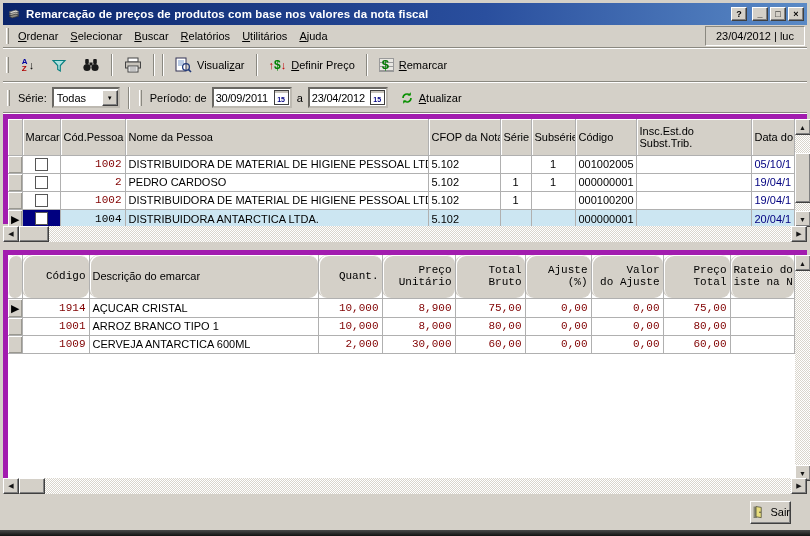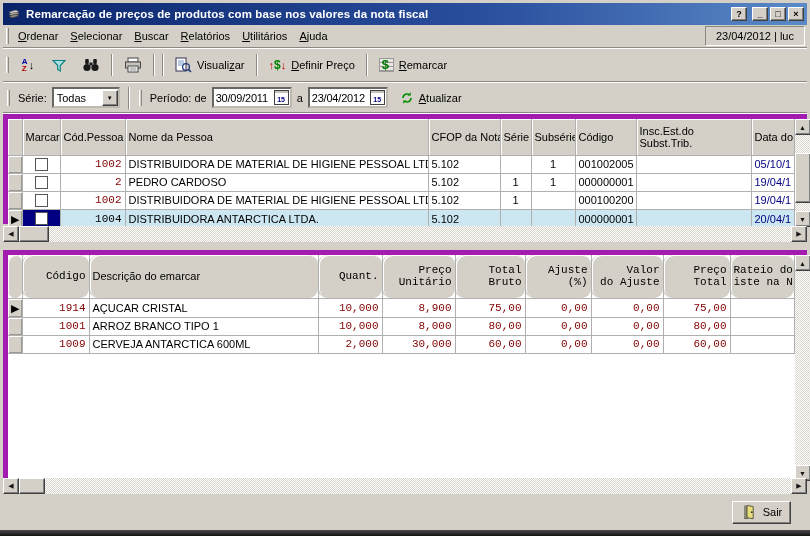--- a/index.html
+++ b/index.html
@@ -93,21 +93,21 @@
               box-shadow:inset -1px -1px 0 #808080; flex:0 0 auto; }
   .vthumb { width:16px; height:50px; margin-top:18px; }
   .hthumb-a { width:30px; height:16px; }
   .hthumb-b { width:26px; height:16px; }
 
   .spacer2 { height:2px; flex:0 0 2px; }
   .spacer8 { height:8px; flex:0 0 8px; }
 
   
   .footer { height:36px; flex:0 0 36px; display:flex; align-items:center; justify-content:flex-end; padding:0 16px; }
-  .sair-btn { width:59px; height:23px; background:#d4d0c8; border:1px solid; border-color:#fff #404040 #404040 #fff;
+  .sair-btn { width:41px; height:23px; background:#d4d0c8; border:1px solid; border-color:#fff #404040 #404040 #fff;
               box-shadow:inset -1px -1px 0 #808080; display:flex; align-items:center; justify-content:center; gap:6px; }
   .bottom-strip { height:6px; flex:0 0 6px; margin:0 -3px; background:linear-gradient(#4a4a4a,#111); }
 
   .hc .h2line { display:block; }
 </style>
 </head>
 <body>
 
 <div class="window">
 

